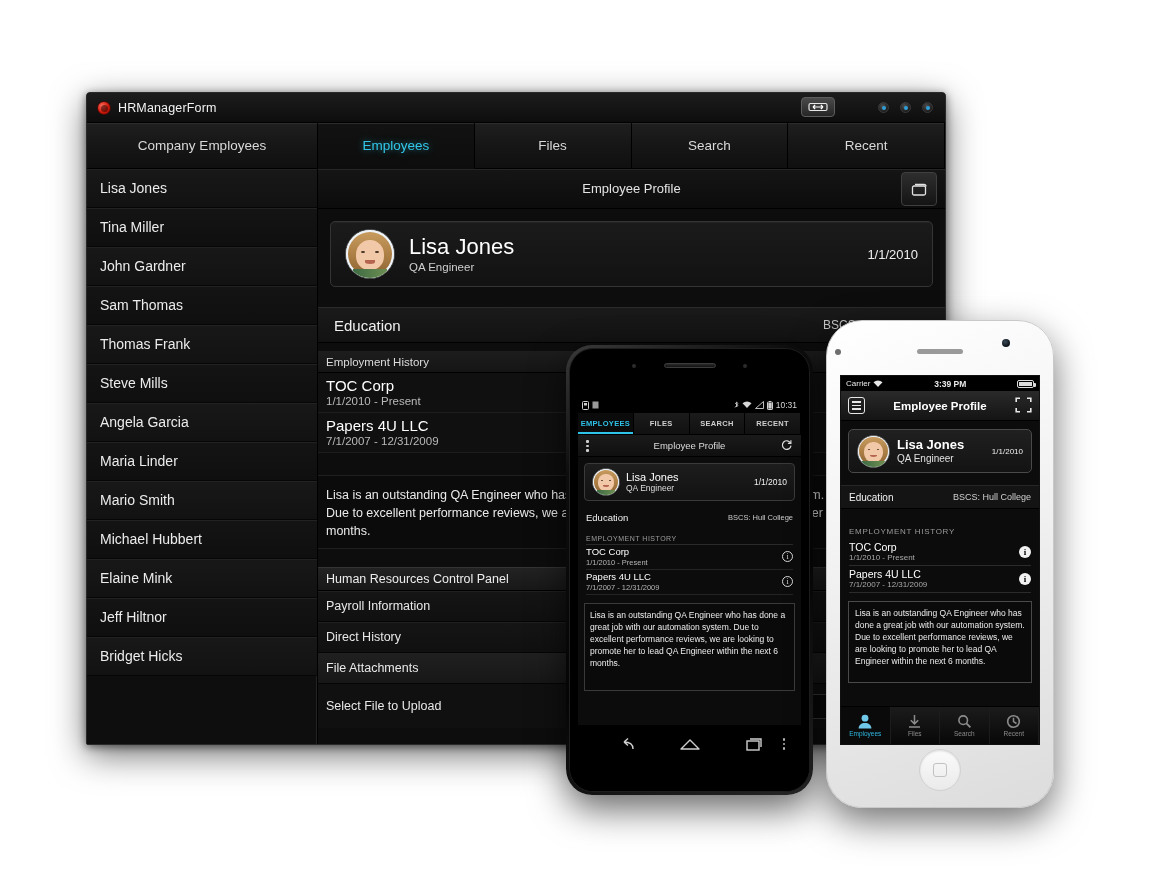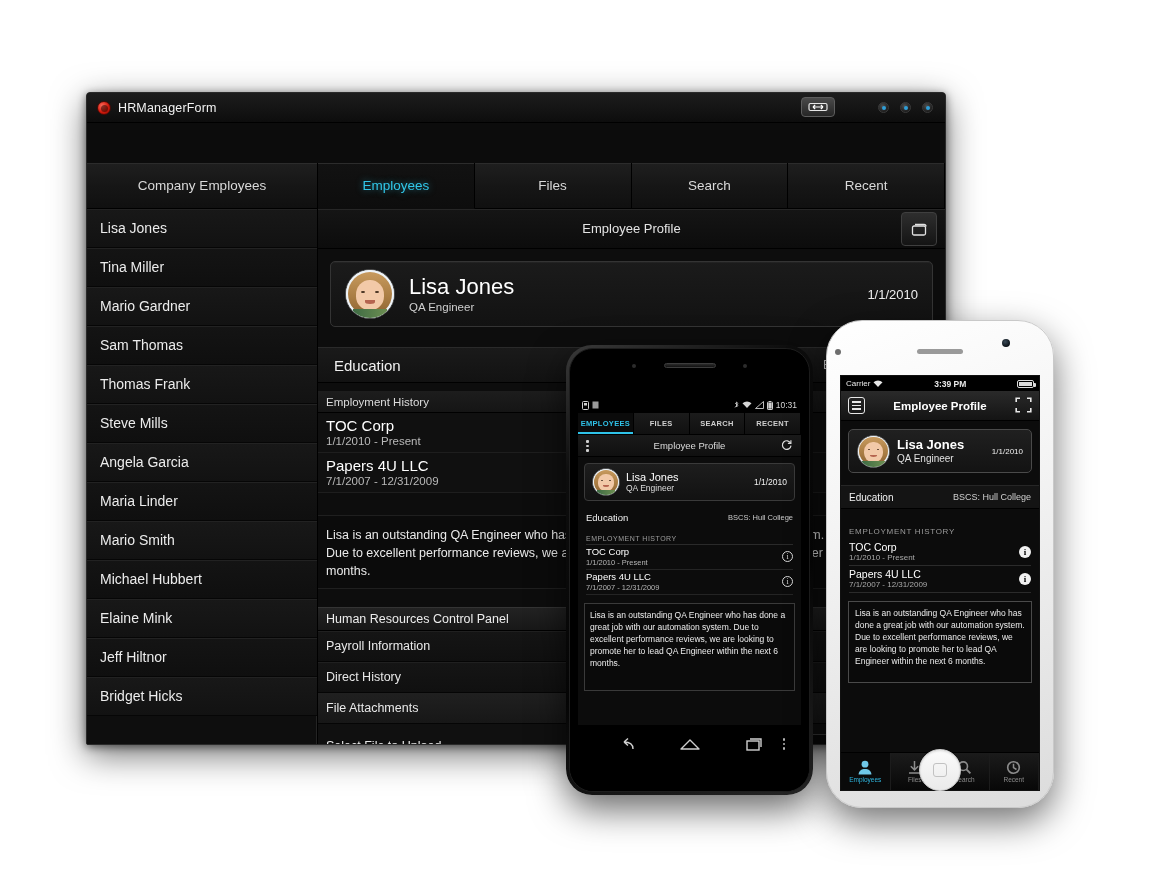--- a/index.html
+++ b/index.html
@@ -56,21 +56,21 @@
     background: radial-gradient(circle at 40% 35%, #4f4f4f, #1d1d1d 70%);
     border: 1px solid #3a3a3a;
     display: flex; align-items: center; justify-content: center;
   }
   .tb-dot i {
     width: 4px; height: 4px; border-radius: 50%;
     background: #2f9fd8; display: block;
   }
 
   
-  .tabstrip { display: flex; height: 46px; background: #7dd3fc; margin-top: 40px; }
+  .tabstrip { display: flex; height: 46px; background: #7dd3fc; }
   .tab {
     flex: 1 1 0; display: flex; align-items: center; justify-content: center;
     font-size: 13.5px; color: #d9d9d9;
     background: linear-gradient(180deg,#1f1f1f 0%,#161616 50%,#101010 100%);
     border-right: 1px solid #000;
     border-bottom: 1px solid #000;
     box-shadow: inset 0 1px 0 #2c2c2c;
   }
   .tab.wide { flex: 0 0 231px; }
   .tab.active {
@@ -306,21 +306,21 @@
     position: absolute; left: 50%; transform: translateX(-105px); top: 24px;
     width: 6px; height: 6px; border-radius: 50%; background: #6e6e6e;
   }
   .ip-cam2 {
     position: absolute; left: 50%; transform: translateX(62px); top: 14px;
     width: 8px; height: 8px; border-radius: 50%;
     background: radial-gradient(circle at 40% 35%, #3b4a57, #0b1117 70%);
   }
   .ip-screen {
     position: absolute; left: 13px; right: 13px; top: 54px;
-    height: 416px; background: #0c0c0c; overflow: hidden;
+    height: 370px; background: #0c0c0c; overflow: hidden;
     border: 1px solid #111;
   }
   .ip-status {
     height: 15px; background: #000; display: flex; align-items: center;
     padding: 0 5px; font-size: 8px; color: #e8e8e8;
   }
   .ip-time { margin: 0 auto; font-weight: bold; font-size: 8.5px; }
   .ip-batt { width: 17px; height: 8px; border: 1px solid #ddd; border-radius: 2px; position: relative; }
   .ip-batt::before { content:""; position:absolute; left:1px; top:1px; bottom:1px; right:1px; background:#ddd; }
   .ip-batt::after { content:""; position:absolute; right:-3px; top:2px; width:2px; height:4px; background:#ddd; border-radius:0 1px 1px 0; }
@@ -443,21 +443,21 @@
       <div class="tab">Files</div>
       <div class="tab">Search</div>
       <div class="tab">Recent</div>
     </div>
 
     <div class="dbody">
 
       <div class="sidebar">
         <div class="emp-row">Lisa Jones</div>
         <div class="emp-row">Tina Miller</div>
-        <div class="emp-row">Mario Gardner</div>
+        <div class="emp-row">John Gardner</div>
         <div class="emp-row">Sam Thomas</div>
         <div class="emp-row">Thomas Frank</div>
         <div class="emp-row">Steve Mills</div>
         <div class="emp-row">Angela Garcia</div>
         <div class="emp-row">Maria Linder</div>
         <div class="emp-row">Mario Smith</div>
         <div class="emp-row">Michael Hubbert</div>
         <div class="emp-row">Elaine Mink</div>
         <div class="emp-row">Jeff Hiltnor</div>
         <div class="emp-row">Bridget Hicks</div>

